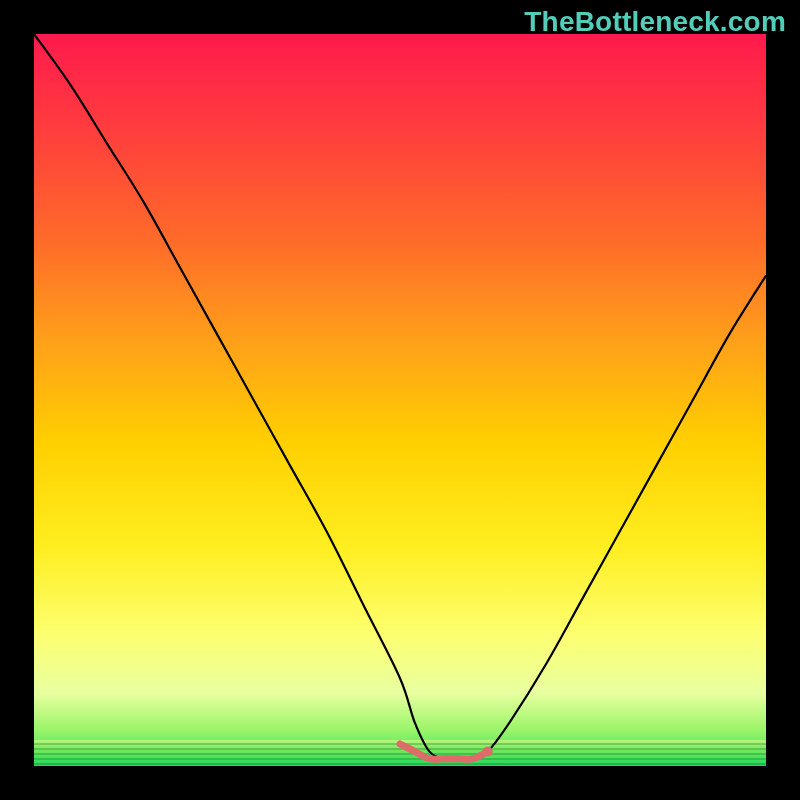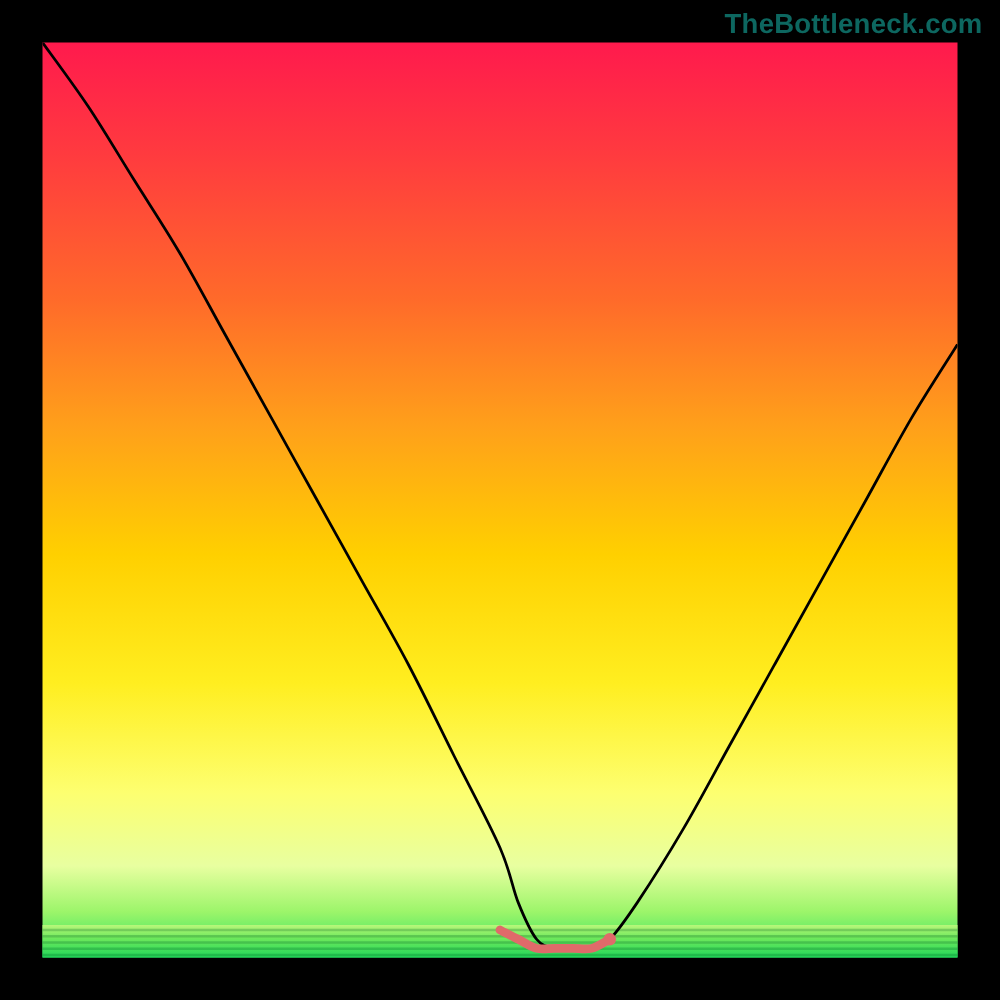--- a/index.html
+++ b/index.html
@@ -48,22 +48,22 @@
   }
   .green-band .stripes div {
     height: 2px;
     margin-top: 3px;
     background: rgba(0,90,30,0.25);
   }
   .watermark {
     position: absolute;
     top: 6px;
     right: 14px;
-    color: #0f766e;
-    font-size: 22px;
+    color: #5eead4;
+    font-size: 28px;
     font-weight: 600;
     letter-spacing: 0.2px;
     opacity: 0.88;
     user-select: none;
   }
   svg.curve {
     position: absolute;
     left: 0;
     top: 0;
     width: 732px;

